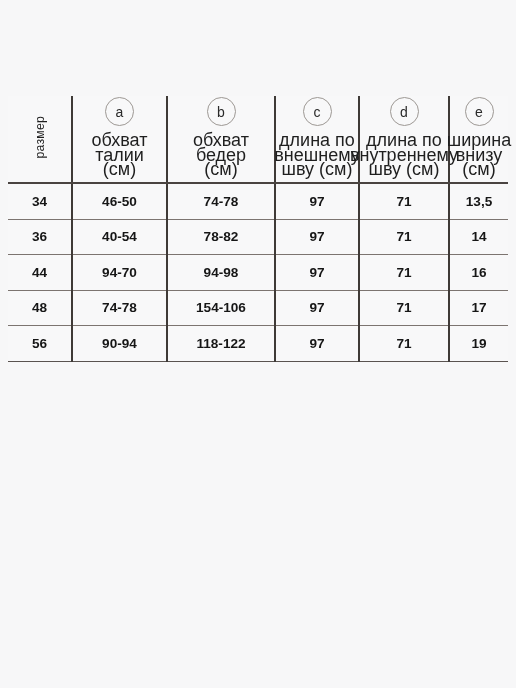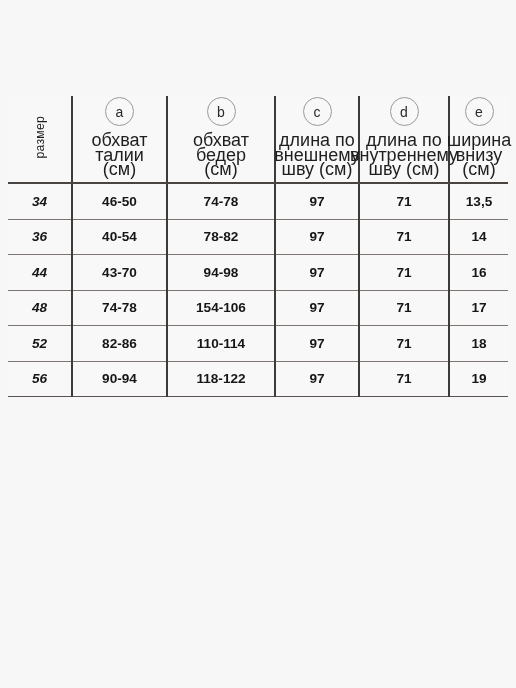--- a/index.html
+++ b/index.html
@@ -117,21 +117,21 @@
     text-align: center;
     font-size: 13.6px;
     font-weight: bold;
     color: #161616;
     border-bottom: 1.4px solid #7c7470;
     padding: 0 2px;
   }
   tbody tr:last-child td { border-bottom: 1.6px solid #5a5350; }
 
   tbody td.sep { border-left: 2px solid #3f3a37; }
-  tbody td.size-col { border-right: 2px solid #3f3a37; font-style: italic; }
+  tbody td.size-col { border-right: 2px solid #3f3a37; }
 </style>
 </head>
 <body>
 
 <div class="page">
   <div class="chart-wrap">
     <table class="size-table">
       <colgroup>
         <col class="c-size">
           <col class="c-waist">
@@ -206,41 +206,33 @@
           <tr>
             <td class="size-col">36</td>
             <td>40-54</td>
             <td class="sep">78-82</td>
             <td class="sep">97</td>
             <td class="sep">71</td>
             <td class="sep">14</td>
           </tr>
           <tr>
             <td class="size-col">44</td>
-            <td>43-70</td>
+            <td>94-70</td>
             <td class="sep">94-98</td>
             <td class="sep">97</td>
             <td class="sep">71</td>
             <td class="sep">16</td>
           </tr>
           <tr>
             <td class="size-col">48</td>
             <td>74-78</td>
             <td class="sep">154-106</td>
             <td class="sep">97</td>
             <td class="sep">71</td>
             <td class="sep">17</td>
-          </tr>
-          <tr>
-            <td class="size-col">52</td>
-            <td>82-86</td>
-            <td class="sep">110-114</td>
-            <td class="sep">97</td>
-            <td class="sep">71</td>
-            <td class="sep">18</td>
           </tr>
           <tr>
             <td class="size-col">56</td>
             <td>90-94</td>
             <td class="sep">118-122</td>
             <td class="sep">97</td>
             <td class="sep">71</td>
             <td class="sep">19</td>
           </tr>
         </tbody>

